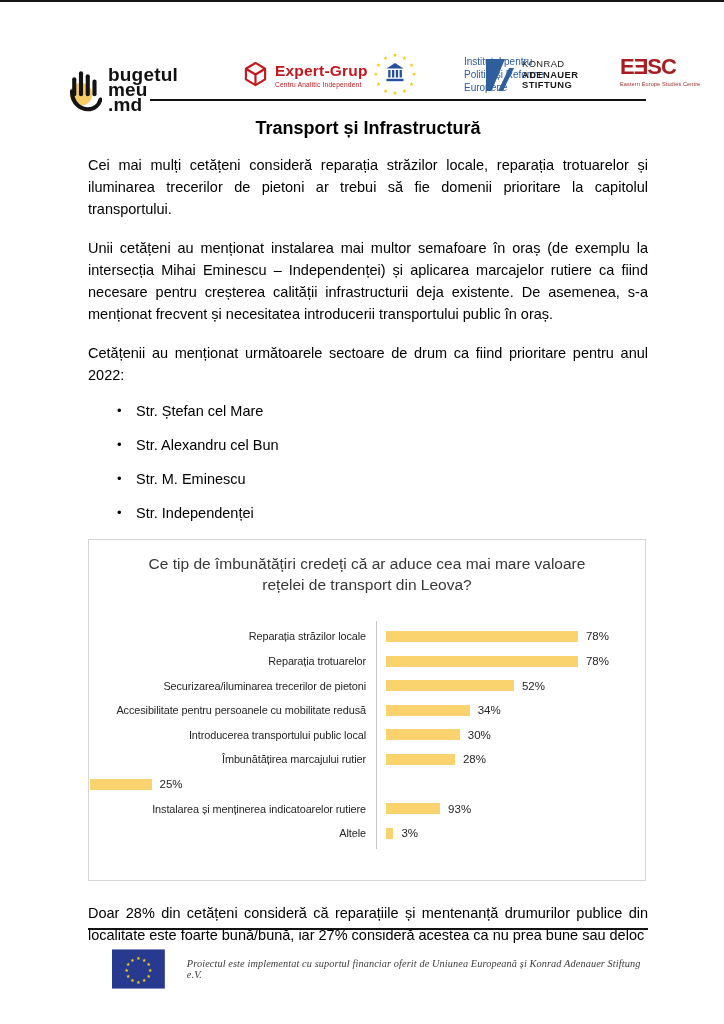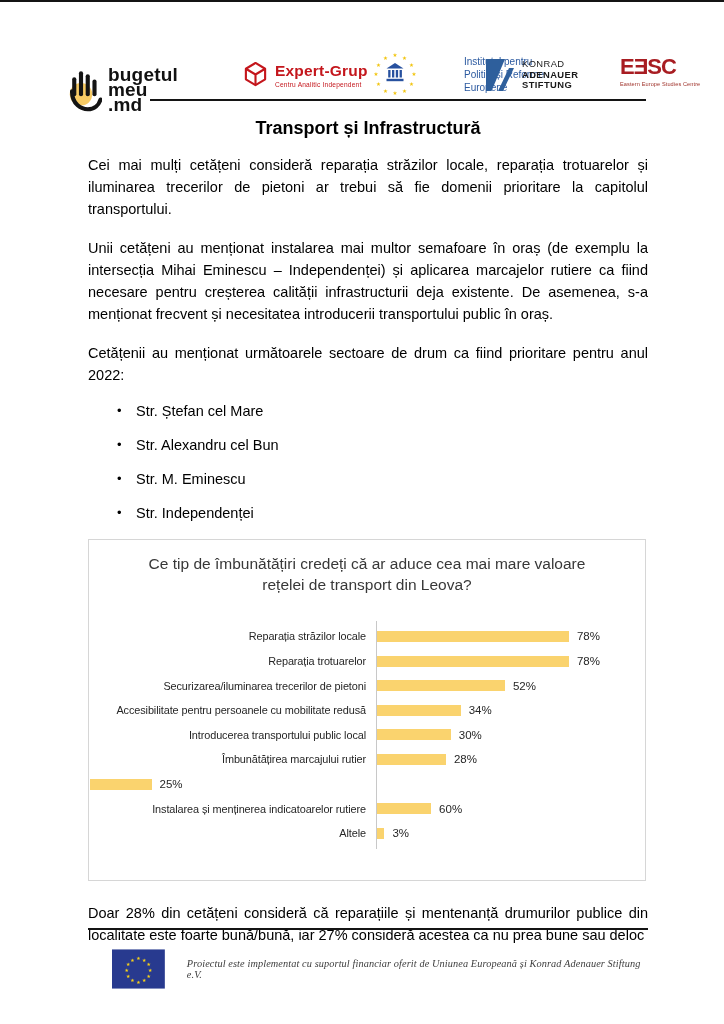--- a/index.html
+++ b/index.html
@@ -33,21 +33,21 @@
   ul.streets li .dot{position:absolute;left:-19px;top:0;font-size:13px;}
 
   
   .chart{margin:16px 0 0 0;border:1px solid #d6d6d6;width:558px;height:342px;
          box-sizing:border-box;padding-top:14px;}
   .chart-title{width:470px;margin:0 auto;text-align:center;font-size:15.5px;
                color:#383838;line-height:1.32;}
   .chart-rows{position:relative;margin-top:29px;}
   .axis{position:absolute;left:287px;top:-3px;bottom:-3px;width:1px;background:#c8c8c8;}
   .crow{display:flex;align-items:center;height:24.6px;}
-  .clabel{width:277px;flex:none;text-align:right;padding-right:10px;font-size:10.9px;
+  .clabel{width:277px;flex:none;text-align:right;padding-right:19px;font-size:10.9px;
           letter-spacing:-.1px;color:#262626;white-space:nowrap;}
   .cbar{height:11px;flex:none;margin-left:1px;}
   .cval{font-size:11.5px;color:#262626;margin-left:8px;}
 
   p.closing{font-size:14.5px;line-height:1.52;text-align:justify;margin:21px 0 0 0;}
 
   
   footer{position:absolute;left:88px;top:928px;width:560px;border-top:2px solid #141414;}
   .footer-row{display:flex;align-items:center;margin-top:19px;padding-left:24px;gap:22px;}
   .footer-text{font-family:"Liberation Serif",serif;font-style:italic;font-size:10.3px;
@@ -190,21 +190,21 @@
             <div class="cbar" style="width: 68.88px; background: rgb(250, 211, 110);"></div>
             <div class="cval">28%</div>
           </div>
           <div class="crow">
             <div class="cbar" style="width: 61.5px; background: rgb(250, 211, 110);"></div>
             <div class="cval">25%</div>
           </div>
           <div class="crow">
             <div class="clabel">Instalarea și menținerea indicatoarelor rutiere</div>
             <div class="cbar" style="width: 54.12px; background: rgb(250, 211, 110);"></div>
-            <div class="cval">60%</div>
+            <div class="cval">93%</div>
           </div>
           <div class="crow">
             <div class="clabel">Altele</div>
             <div class="cbar" style="width: 7.38px; background: rgb(250, 211, 110);"></div>
             <div class="cval">3%</div>
           </div>
         </div>
     </figure>
 
     <p class="closing">Doar 28% din cetățeni consideră că reparațiile și mentenanță drumurilor publice din localitate este foarte bună/bună, iar 27% consideră acestea ca nu prea bune sau deloc</p>

